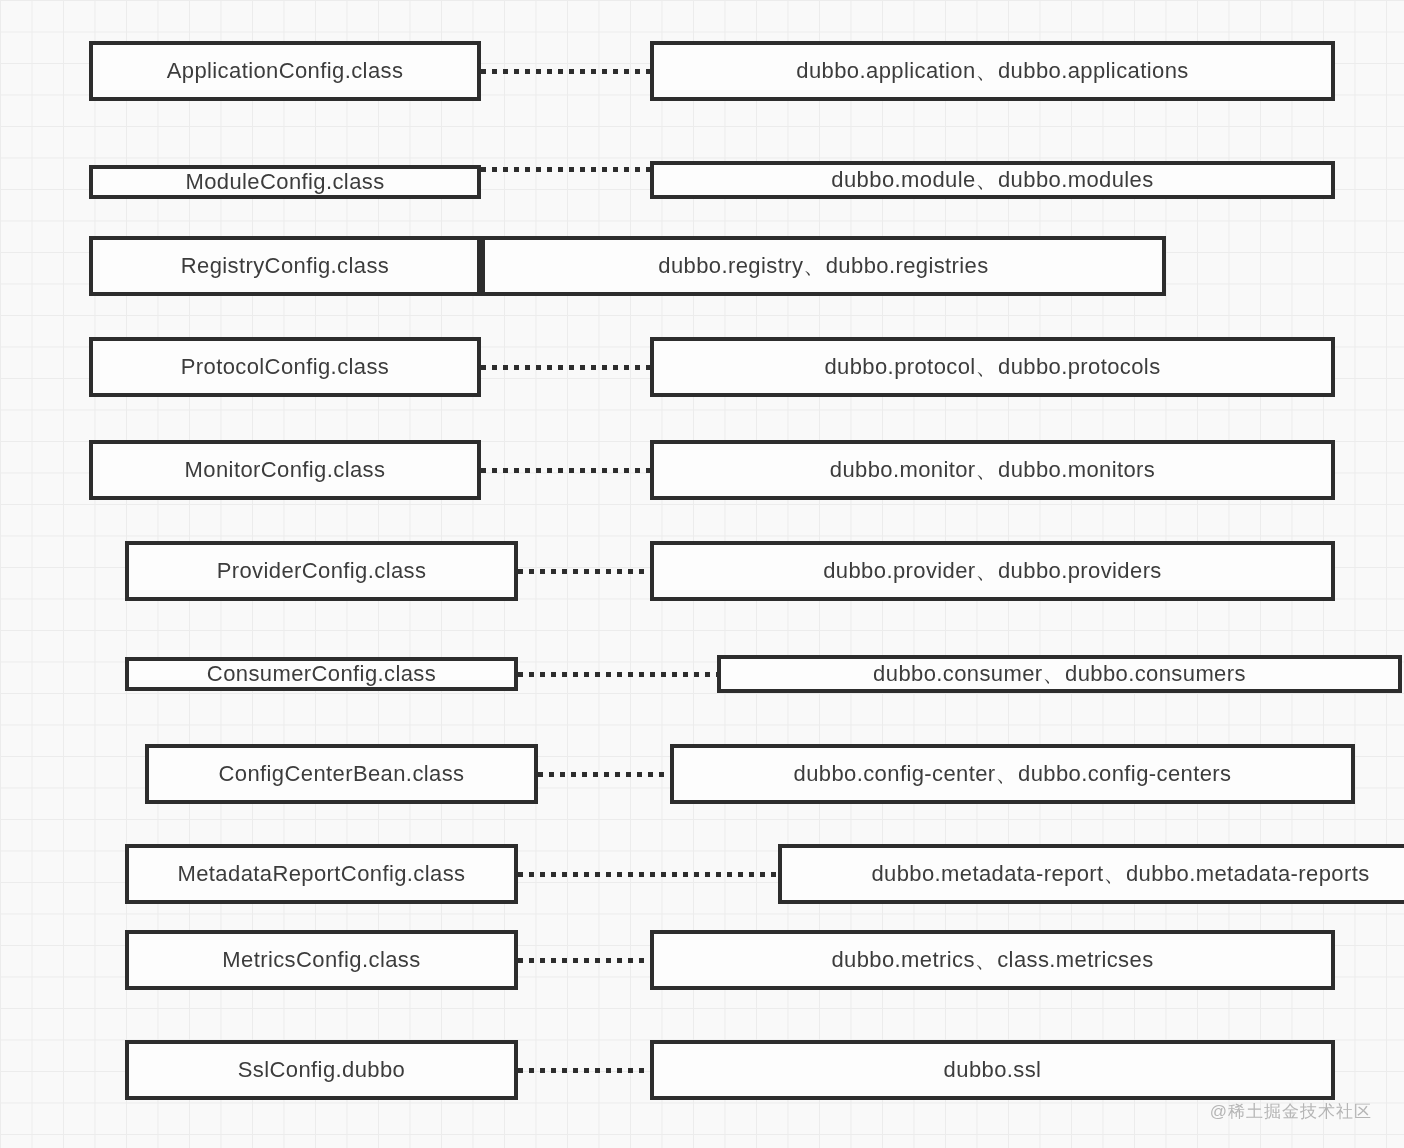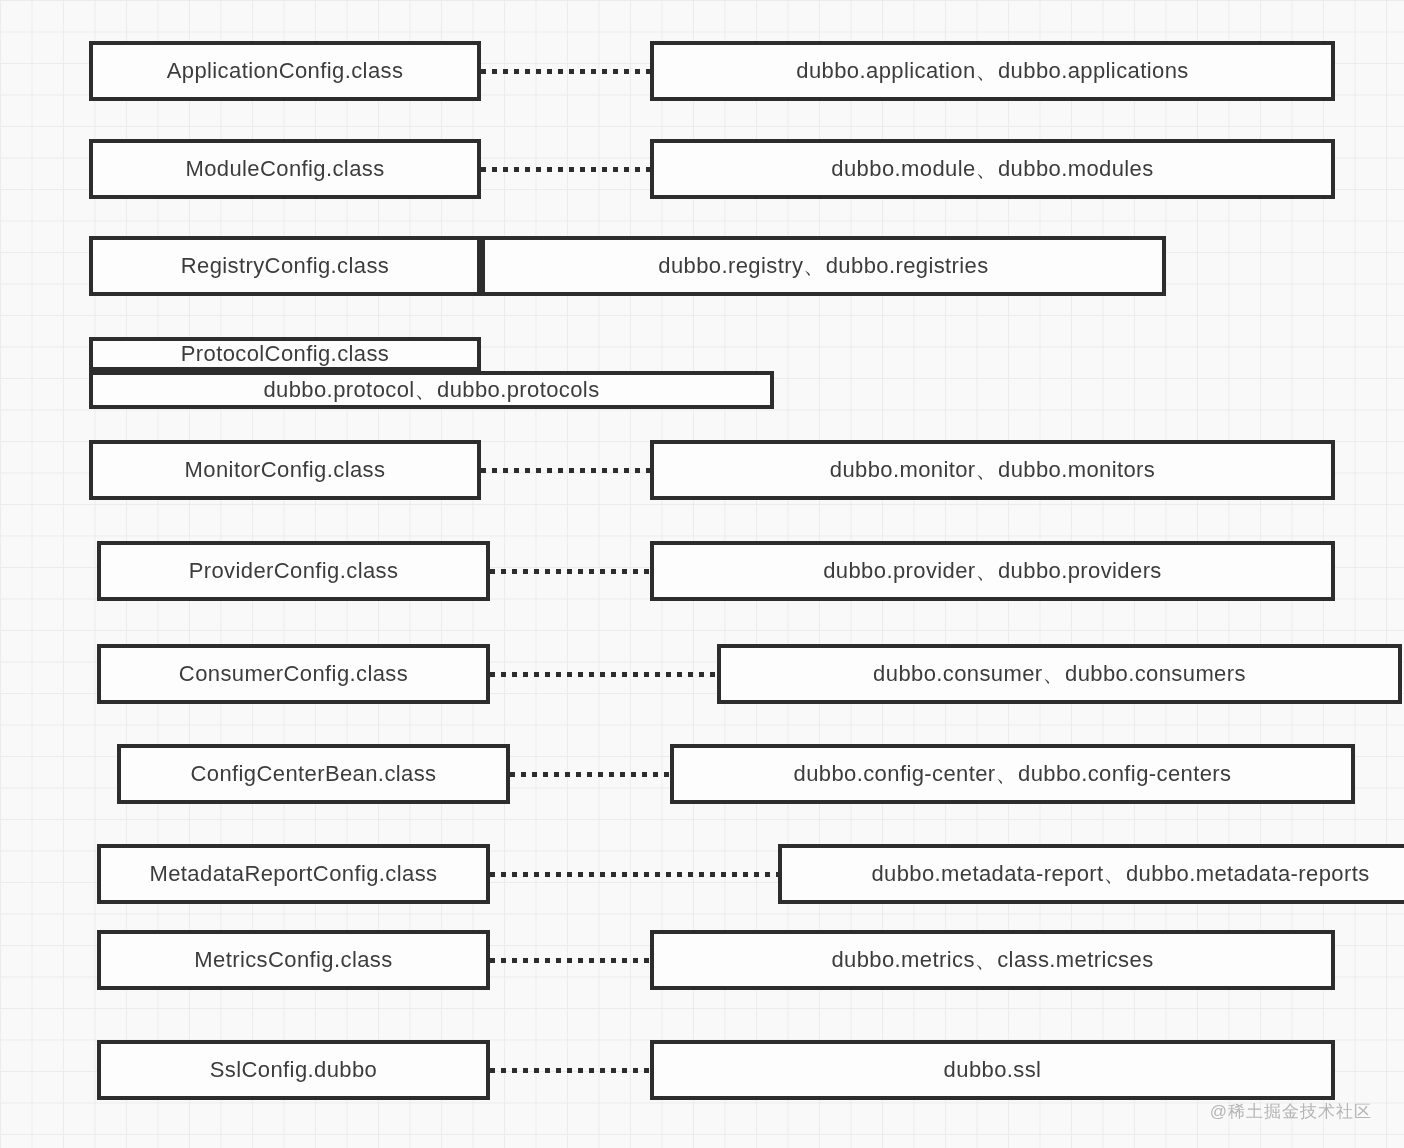--- a/index.html
+++ b/index.html
@@ -31,21 +31,21 @@
     display: flex;
     align-items: center;
     justify-content: center;
     color: #3c3c3c;
     font-size: 22px;
     font-weight: 400;
     letter-spacing: 0.4px;
     white-space: nowrap;
   }
   .left-box  { width: 392px; flex: none; }
-  .row.shifted .left-box { width: 393px; }
+  .row.shifted .left-box { width: 393px; margin-left: 28px; }
   .right-box { width: 685px; flex: none; }
   .connector {
     flex: 1 1 auto;
     align-self: center;
     height: 5px;
     background-image: repeating-linear-gradient(
       to right, #2d2d2d 0 5px, transparent 5px 11px);
   }
   .watermark {
     position: absolute;
@@ -64,41 +64,41 @@
   <div class="row" style="top:41px; left:89px; width:1246px;">
     <div class="box left-box">
       <span>ApplicationConfig.class</span>
     </div>
     <div class="connector"></div>
     <div class="box right-box">
       <span>dubbo.application、dubbo.applications</span>
     </div>
   </div>
 
-  <div class="row" style="top:139px; left:89px; width:1246px;">
+  <div class="row" style="top:139px; left:89px; width:1246px;align-items:flex-end;">
     <div class="box left-box">
       <span>ModuleConfig.class</span>
     </div>
     <div class="connector"></div>
     <div class="box right-box">
       <span>dubbo.module、dubbo.modules</span>
     </div>
   </div>
 
   <div class="row" style="top:236px; left:89px; width:1030px;">
     <div class="box left-box">
       <span>RegistryConfig.class</span>
     </div>
     <div class="connector"></div>
     <div class="box right-box">
       <span>dubbo.registry、dubbo.registries</span>
     </div>
   </div>
 
-  <div class="row" style="top:337px; left:89px; width:1246px;flex-direction:column;">
+  <div class="row" style="top:337px; left:89px; width:1246px;">
     <div class="box left-box">
       <span>ProtocolConfig.class</span>
     </div>
     <div class="connector"></div>
     <div class="box right-box">
       <span>dubbo.protocol、dubbo.protocols</span>
     </div>
   </div>
 
   <div class="row" style="top:440px; left:89px; width:1246px;">
@@ -114,21 +114,21 @@
   <div class="row shifted" style="top:541px; left:97px; width:1238px;">
     <div class="box left-box">
       <span>ProviderConfig.class</span>
     </div>
     <div class="connector"></div>
     <div class="box right-box">
       <span>dubbo.provider、dubbo.providers</span>
     </div>
   </div>
 
-  <div class="row shifted" style="top:644px; left:97px; width:1305px;">
+  <div class="row shifted" style="top:644px; left:97px; width:1305px;align-items:center;">
     <div class="box left-box">
       <span>ConsumerConfig.class</span>
     </div>
     <div class="connector"></div>
     <div class="box right-box">
       <span>dubbo.consumer、dubbo.consumers</span>
     </div>
   </div>
 
   <div class="row shifted" style="top:744px; left:97px; width:1238px;padding-left:20px;">

